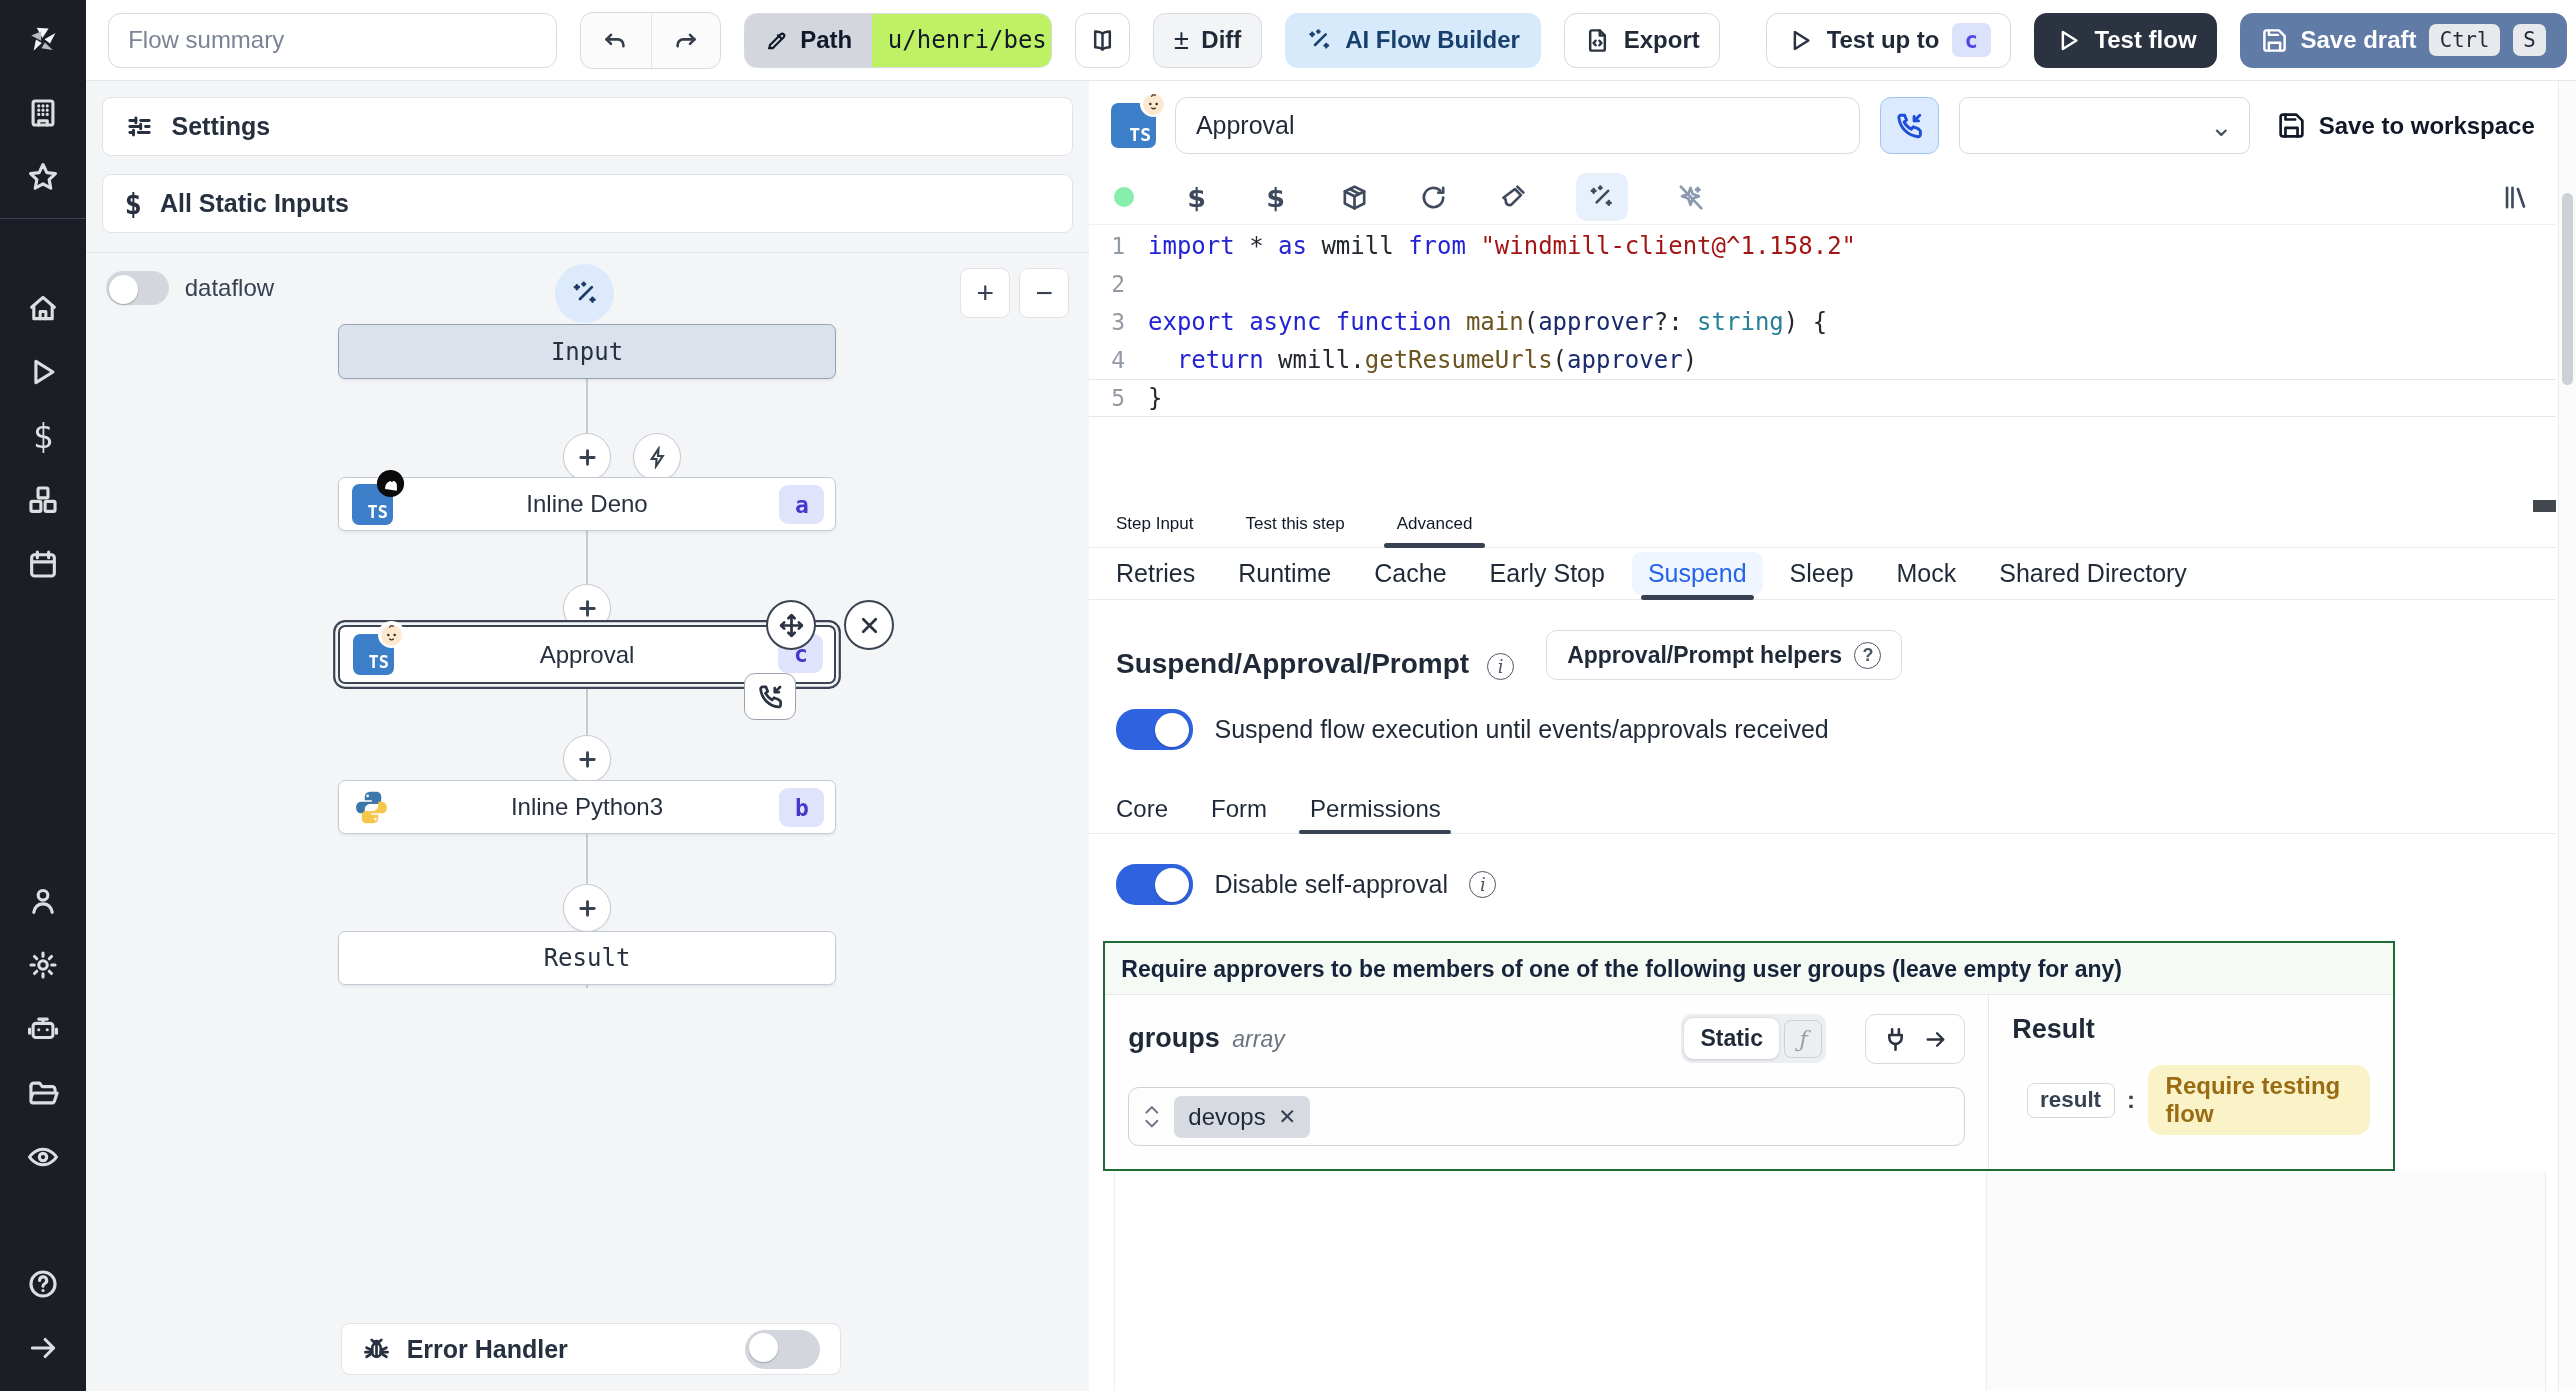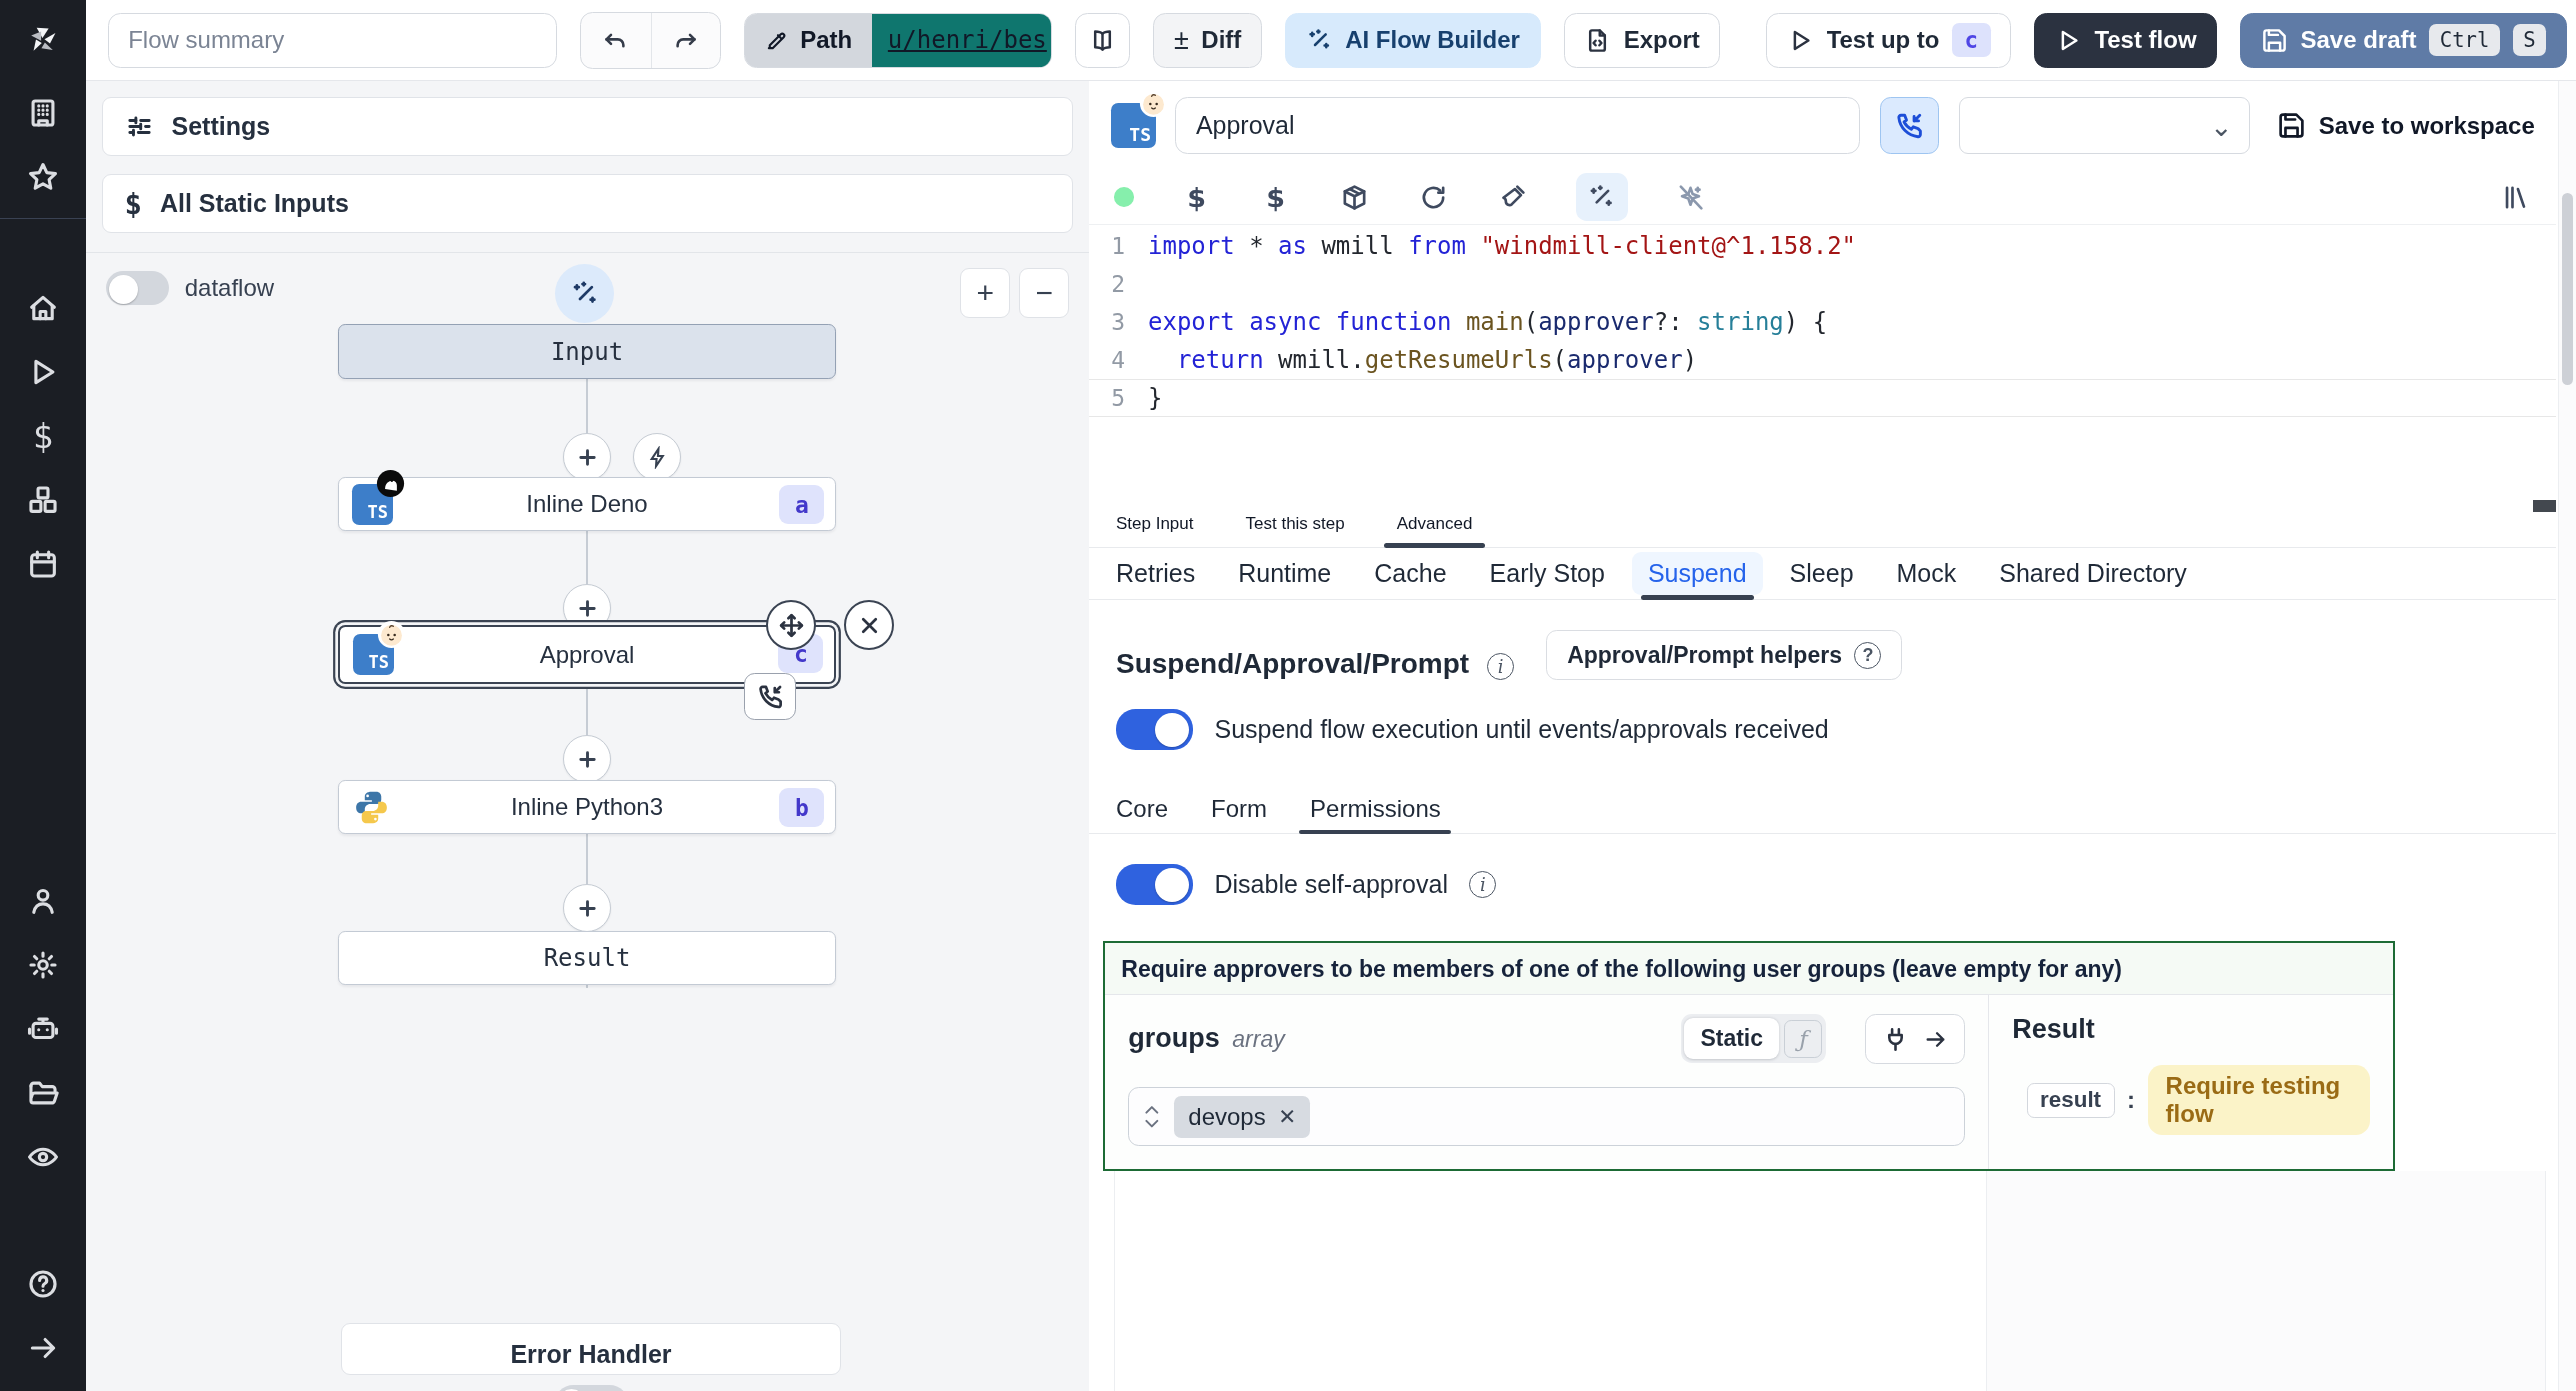--- a/index.html
+++ b/index.html
@@ -19,21 +19,21 @@
 
   
   .topbar { position:absolute; left:86px; top:0; width:2490px; height:81px; background:#fff; border-bottom:0.9px solid #e5e7eb; display:flex; align-items:center; gap:23px; padding:0 9px 0 21.5px; z-index:20; }
   .tb-input { width:465px; height:55px; border:1.3px solid #d6dae0; border-radius:12.5px; padding:0 19.7px; font-size:24px; color:#1f2937; outline:none; background:#fff; }
   .tb-input::placeholder { color:#7b8494; }
   .seg { display:flex; border:1.3px solid #d6dae0; border-radius:12.5px; overflow:hidden; background:#fbfbfc; }
   .seg button { width:72px; height:55px; background:transparent; border:none; font-size:27px; color:#353c4a; cursor:pointer; display:flex;align-items:center;justify-content:center; }
   .seg button + button { border-left:1.3px solid #e3e6ea; }
   .pathgrp { display:flex; border:1.3px solid #d6dae0; border-radius:12.5px; overflow:hidden; height:55px; }
   .pathgrp .pleft { background:#d3d7dd; display:flex; align-items:center; gap:12.5px; padding:0 19.7px; font-size:24px; font-weight:bold; color:#111827; }
-  .pathgrp .pright { background:#0f766e; display:flex; align-items:center; padding:0 16px; font-size:24px; color:#111827;text-decoration:underline; }
+  .pathgrp .pright { background:#bef264; display:flex; align-items:center; padding:0 16px; font-size:24px; color:#111827; }
   .btn { height:55px; display:inline-flex; align-items:center; gap:12.5px; padding:0 19.7px; border:1.3px solid #d6dae0; border-radius:12.5px; background:#fff; font-size:24px; font-weight:600; color:#1f2937; cursor:pointer; white-space:nowrap; }
   .btn svg { width:27px; height:27px; stroke:#2b3240; stroke-width:2.2; fill:none; stroke-linecap:round; stroke-linejoin:round; }
   .btn.gray { background:#f3f4f6; }
   .btn.blue { background:#d7eafc; border-color:#d7eafc; color:#17406e; }
   .btn.blue svg { stroke:#17406e; }
   .btn.darkbtn { background:#2b3240; border-color:#2b3240; color:#fff; }
   .btn.darkbtn svg { stroke:#fff; }
   .btn.steel { background:#5f7ba6; border-color:#5f7ba6; color:#fff; }
   .btn.steel svg { stroke:#fff; }
   .kbd { background:#e7e9ed; color:#1f2937; border-radius:7.2px; padding:3.6px 10.7px; font-size:20.6px; font-weight:normal; font-family:"DejaVu Sans Mono",monospace; }
@@ -65,21 +65,21 @@
   .nbadge { position:absolute; right:10.7px; top:7.2px; width:45px; height:39px; background:#dfe3fc; color:#4338ca; border-radius:9px; display:flex; align-items:center; justify-content:center; font-weight:bold; font-size:23px; font-family:"DejaVu Sans Mono",monospace; }
   .ts-wrap { position:relative; width:41px; height:41px; flex:none; }
   .ts-icon { width:41px; height:41px; background:#3d7ec9; border-radius:7.2px; color:#fff; font-family:"DejaVu Sans Mono",monospace; font-weight:bold; font-size:17px; display:flex; align-items:flex-end; justify-content:flex-end; padding:2.7px 4.5px; }
   .mini-badge { position:absolute; top:-14.3px; right:-12.5px; width:29px; height:29px; border-radius:50%; }
   .plus-circle { position:absolute; width:48px; height:48px; background:#fff; border:1.3px solid #c6ccd4; border-radius:50%; display:flex; align-items:center; justify-content:center; cursor:pointer; box-shadow:0 0.9px 1.8px rgba(16,24,40,.08); }
   .plus-circle svg { width:23px; height:23px; stroke:#374151; stroke-width:3; fill:none; stroke-linecap:round; }
   .node-act { position:absolute; width:50px; height:50px; background:#fff; border:2.7px solid #3b4453; border-radius:50%; display:flex; align-items:center; justify-content:center; cursor:pointer; z-index:5; }
   .node-act svg { width:25px; height:25px; stroke:#2b3240; stroke-width:2.6; fill:none; stroke-linecap:round; stroke-linejoin:round; }
   .phone-badge { position:absolute; width:52px; height:47px; background:#fff; border:1.8px solid #9aa1ad; border-radius:10.7px; display:flex; align-items:center; justify-content:center; z-index:5; cursor:pointer; }
   .phone-badge svg { width:27px; height:27px; stroke:#2b3240; stroke-width:2.4; fill:none; stroke-linecap:round; stroke-linejoin:round; }
-  .errcard { position:absolute; left:255px; top:1242px; width:500px; height:52px; background:#fff; border:0.9px solid #e0e3e8; border-radius:9px; display:flex; align-items:center; gap:16px; padding:0 19.7px; cursor:pointer;flex-direction:column; }
+  .errcard { position:absolute; left:255px; top:1242px; width:500px; height:52px; background:#fff; border:0.9px solid #e0e3e8; border-radius:9px; display:flex; align-items:center; gap:16px; padding:0 19.7px; cursor:pointer; }
   .errcard .etxt { font-size:25px; font-weight:bold; color:#26303f; flex:1; }
   .errcard svg { width:29px; height:29px; stroke:#26303f; stroke-width:2.2; fill:none; stroke-linecap:round; }
 
   
   .right-panel { position:absolute; left:1089px; top:81px; width:1487px; height:1311px; background:#fff; }
   .rp-scrollgutter { position:absolute; right:0; top:0; bottom:0; width:18px; border-left:0.9px solid #eceef1; background:#fbfbfc; }
   .rp-thumb { position:absolute; right:2.7px; top:112px; width:11.6px; height:192px; border-radius:6.3px; background:#cdd0d6; }
 
   .rp-header { position:absolute; left:0; top:0; right:19.7px; height:89px; display:flex; align-items:center; gap:19.7px; padding:0 21.5px; }
   .rp-header .stepinput { width:685px; height:57px; border:1.3px solid #d6dae0; border-radius:12.5px; padding:0 19.7px; font-size:25px; color:#1f2937; outline:none; }

